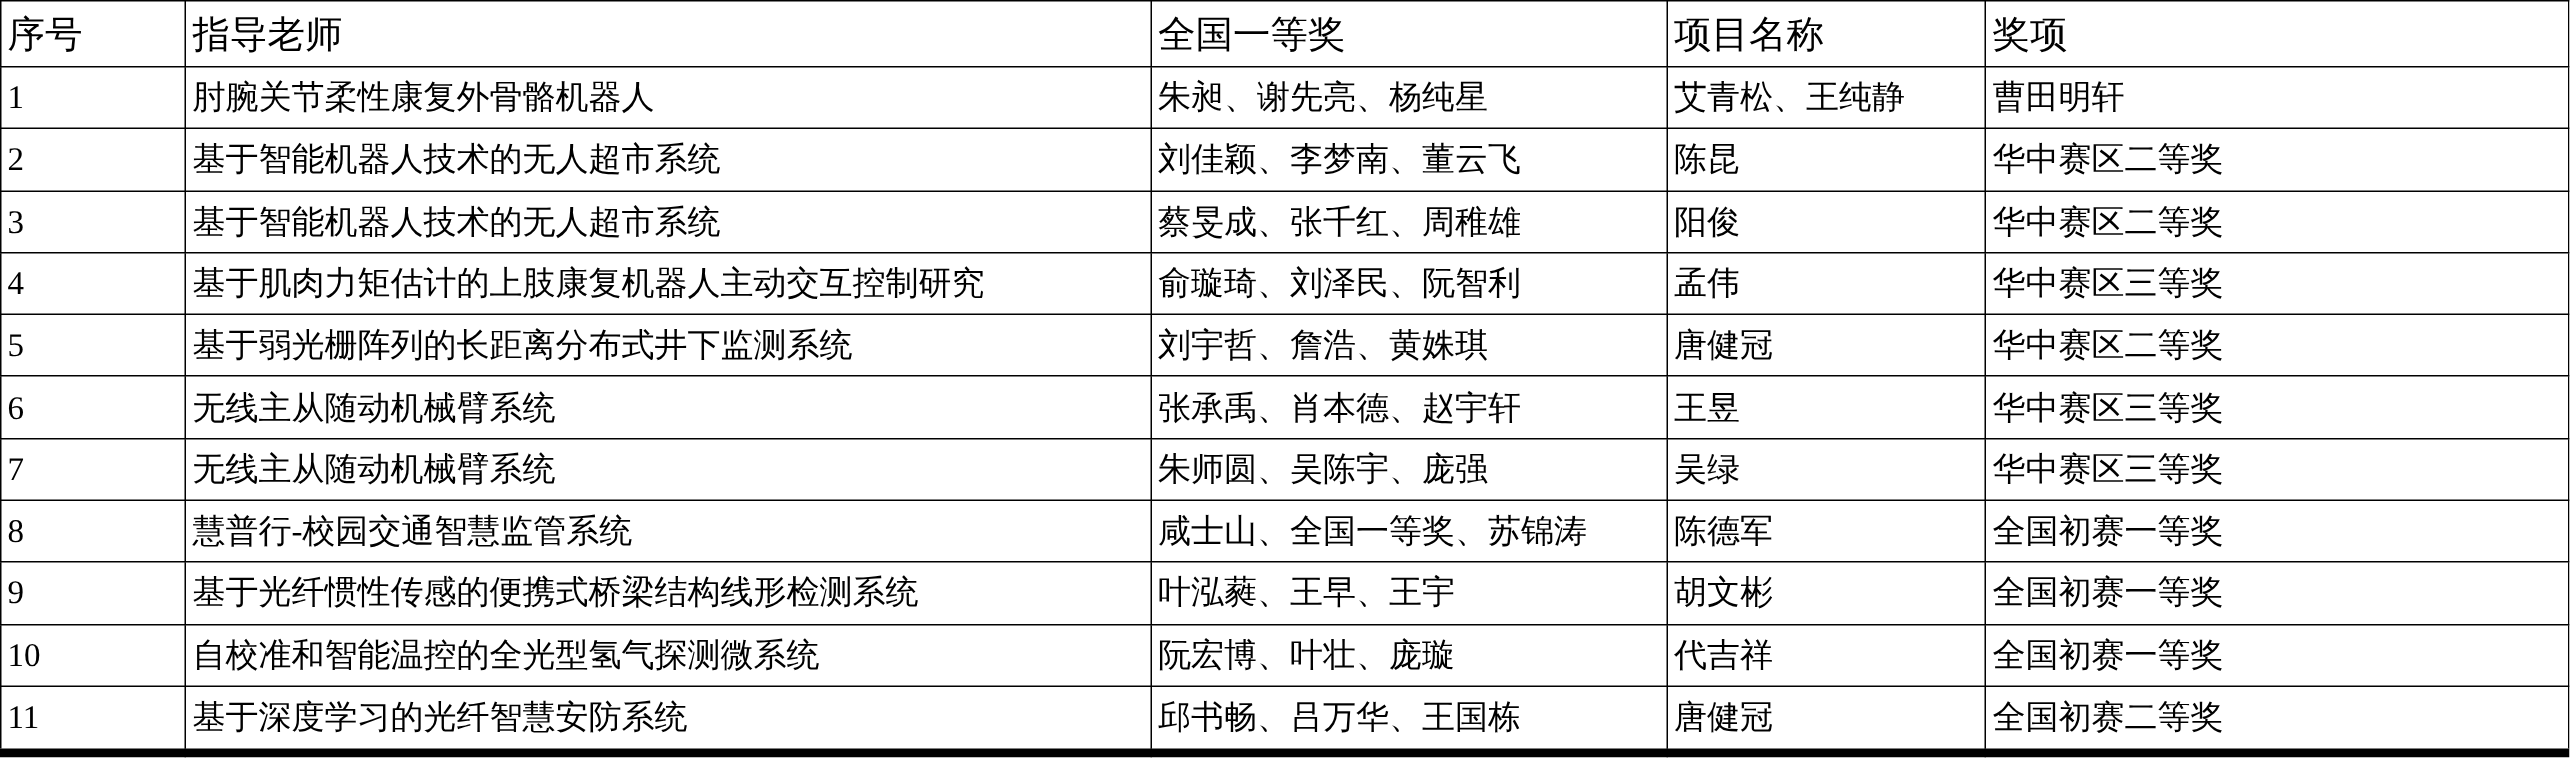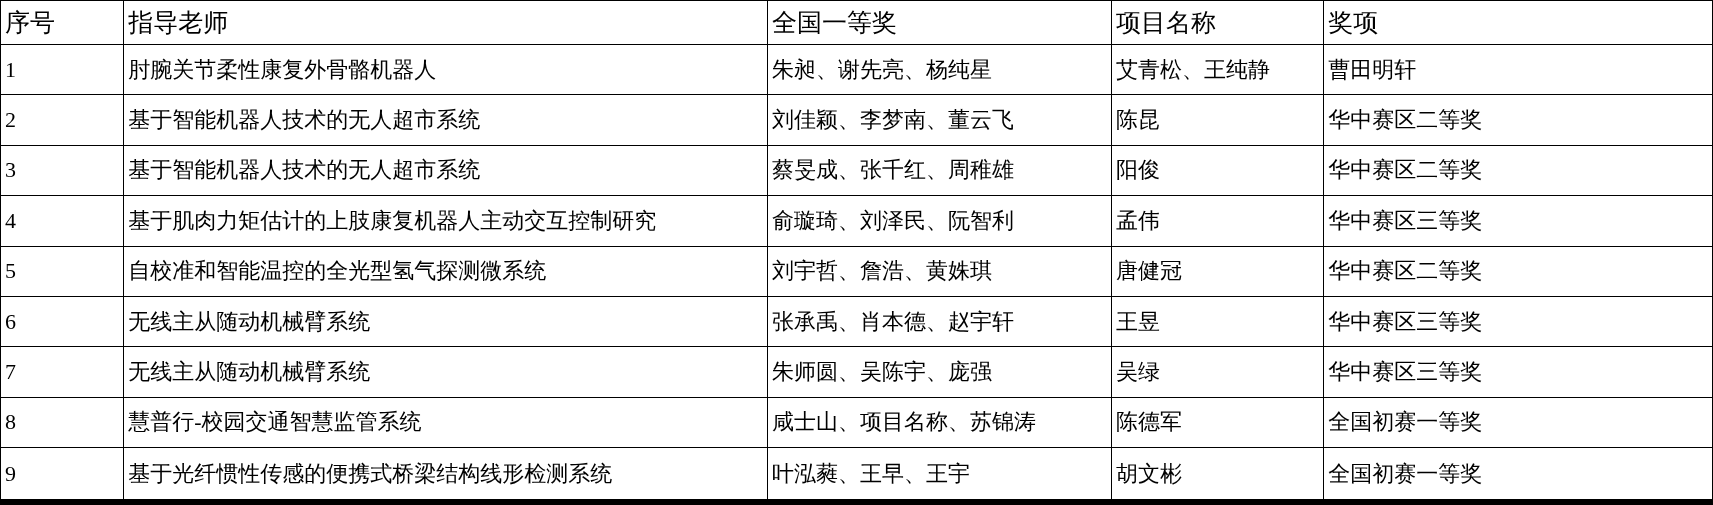--- a/index.html
+++ b/index.html
@@ -86,21 +86,21 @@
   </tr>
         <tr>
     <td>4</td>
     <td>基于肌肉力矩估计的上肢康复机器人主动交互控制研究</td>
     <td>俞璇琦、刘泽民、阮智利</td>
     <td>孟伟</td>
     <td>华中赛区三等奖</td>
   </tr>
         <tr>
     <td>5</td>
-    <td>自校准和智能温控的全光型氢气探测微系统</td>
+    <td>基于弱光栅阵列的长距离分布式井下监测系统</td>
     <td>刘宇哲、詹浩、黄姝琪</td>
     <td>唐健冠</td>
     <td>华中赛区二等奖</td>
   </tr>
         <tr>
     <td>6</td>
     <td>无线主从随动机械臂系统</td>
     <td>张承禹、肖本德、赵宇轩</td>
     <td>王昱</td>
     <td>华中赛区三等奖</td>
@@ -108,26 +108,40 @@
         <tr>
     <td>7</td>
     <td>无线主从随动机械臂系统</td>
     <td>朱师圆、吴陈宇、庞强</td>
     <td>吴绿</td>
     <td>华中赛区三等奖</td>
   </tr>
         <tr>
     <td>8</td>
     <td>慧普行-校园交通智慧监管系统</td>
-    <td>咸士山、项目名称、苏锦涛</td>
+    <td>咸士山、全国一等奖、苏锦涛</td>
     <td>陈德军</td>
     <td>全国初赛一等奖</td>
   </tr>
         <tr>
     <td>9</td>
     <td>基于光纤惯性传感的便携式桥梁结构线形检测系统</td>
     <td>叶泓蕤、王早、王宇</td>
     <td>胡文彬</td>
     <td>全国初赛一等奖</td>
   </tr>
+        <tr>
+    <td>10</td>
+    <td>自校准和智能温控的全光型氢气探测微系统</td>
+    <td>阮宏博、叶壮、庞璇</td>
+    <td>代吉祥</td>
+    <td>全国初赛一等奖</td>
+  </tr>
+        <tr>
+    <td>11</td>
+    <td>基于深度学习的光纤智慧安防系统</td>
+    <td>邱书畅、吕万华、王国栋</td>
+    <td>唐健冠</td>
+    <td>全国初赛二等奖</td>
+  </tr>
       </tbody>
   </table>
 </div>
 
 </body></html>

